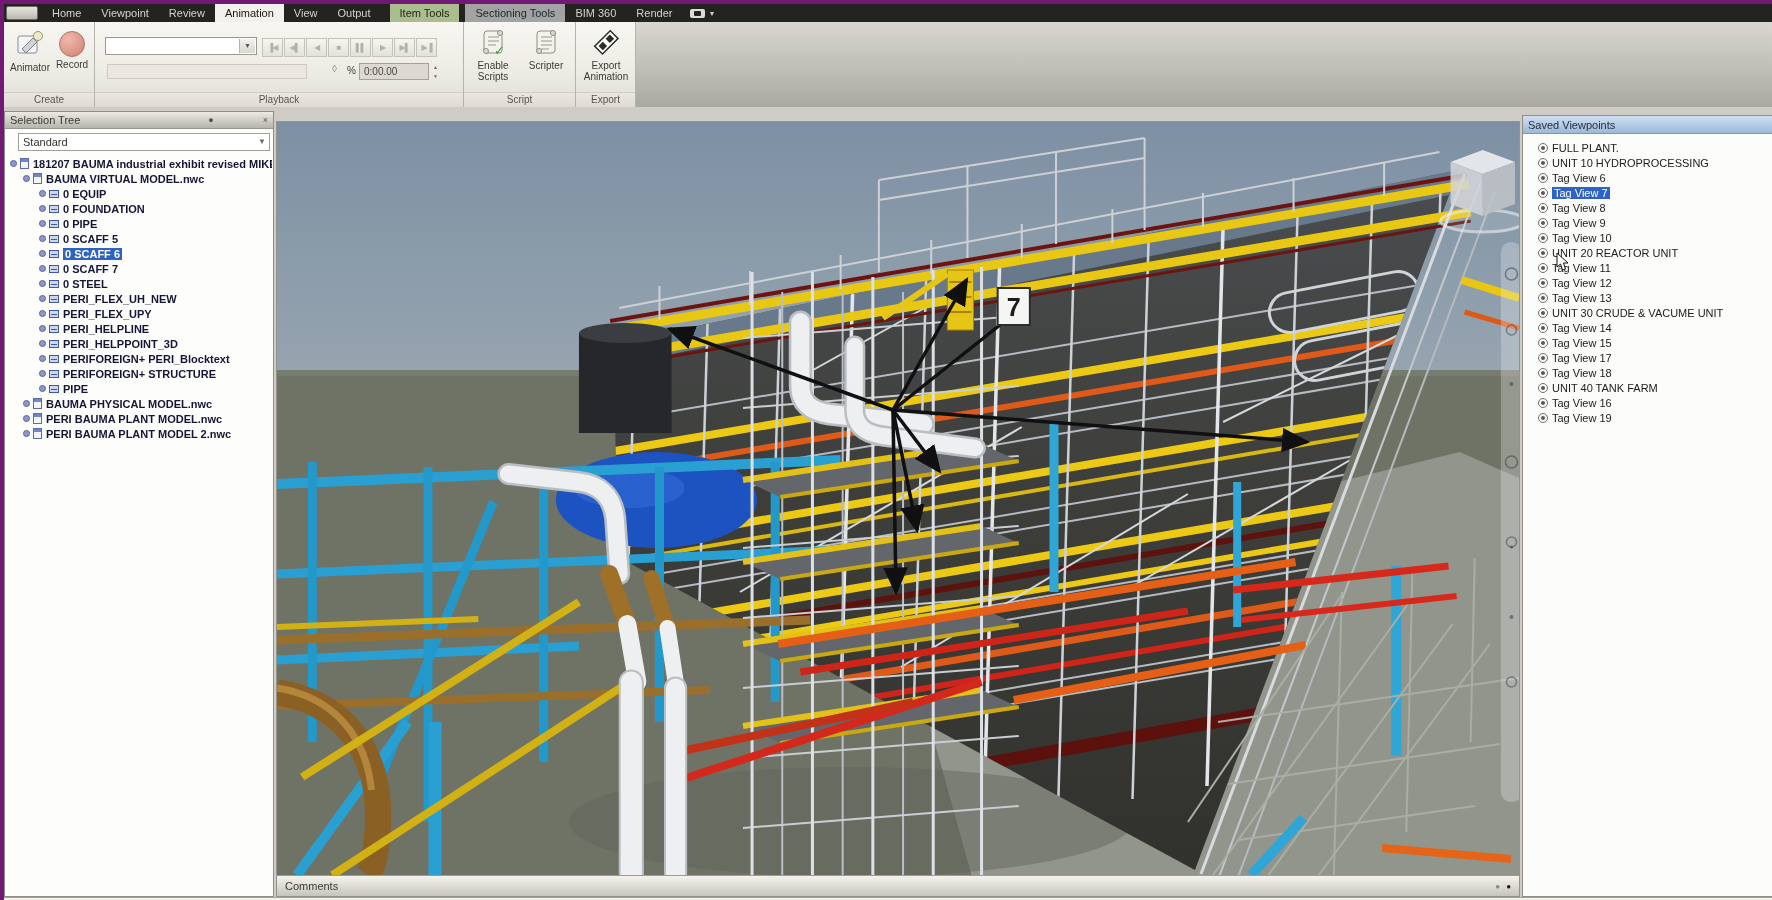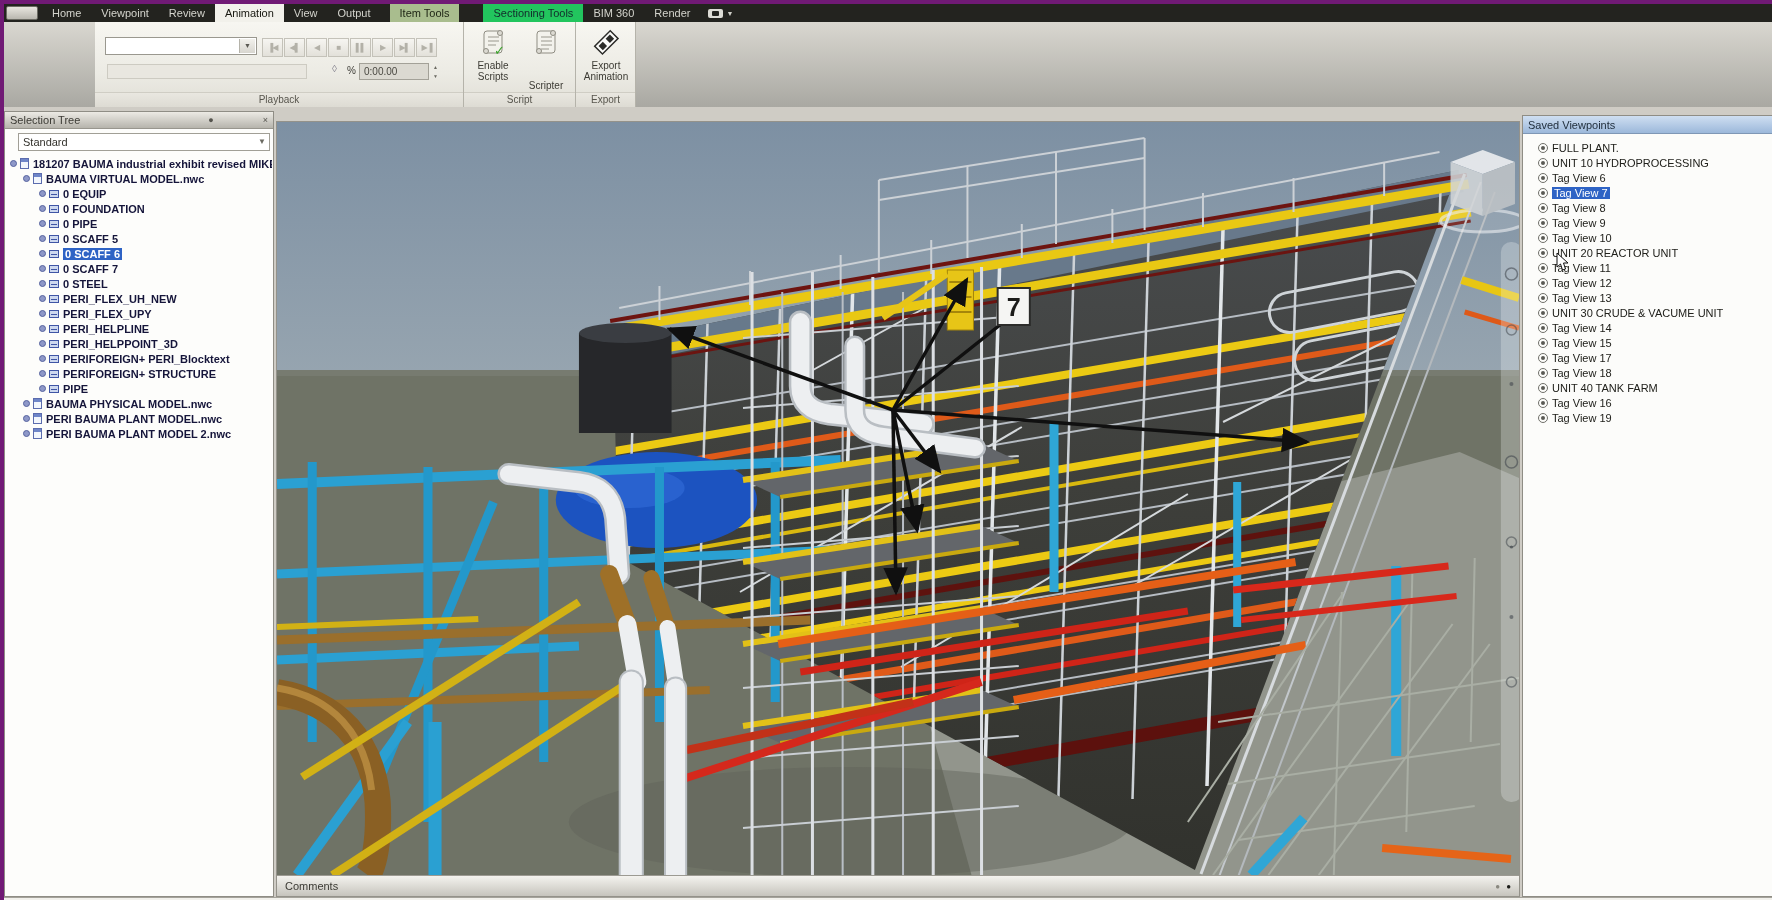--- a/index.html
+++ b/index.html
@@ -9,21 +9,21 @@
   .window{position:absolute;inset:0;border:4px solid #701a75;box-sizing:border-box;}
 
   
   .tabbar{position:absolute;left:0;top:0;width:1772px;height:18px;background:#23231f;
           display:flex;align-items:stretch;}
   .appbtn{width:30px;height:12px;margin:2px 4px 0 2px;background:linear-gradient(#e8e6df,#b9b7af);
           border:1px solid #6a6a62;border-radius:2px;}
   .tab{padding:0 10px;font-size:11px;line-height:18px;color:#d4d4cd;white-space:nowrap;cursor:default;}
   .tab.active{background:#f2f1eb;color:#16160f;}
   .tab.ctx1{background:#a9bd8e;color:#202716;margin-left:9px;}
-  .tab.ctx2{background:#22c55e;color:#132a2c;margin-left:24px;}
+  .tab.ctx2{background:#a3a3a3;color:#132a2c;margin-left:6px;}
   .camwrap{display:flex;align-items:center;margin-left:8px;}
   .camera-icon{width:15px;height:9px;background:#dddcd6;border-radius:2px;position:relative;display:inline-block;}
   .camera-icon::after{content:"";position:absolute;left:4px;top:2px;right:4px;bottom:2px;background:#23231f;border-radius:1px;}
   .camcaret{color:#cfcfc8;font-size:7px;margin-left:3px;}
 
   
   .ribbon{position:absolute;left:0;top:18px;width:1772px;height:85px;
           background:linear-gradient(#d9d7d0,#a9a8a2);}
   .rgroup{position:absolute;top:0;height:85px;background:linear-gradient(#f7f6f1 0%,#ecebe4 60%,#e0ded6 100%);
           border-right:1px solid #b5b3aa;box-sizing:border-box;}
@@ -128,20 +128,37 @@
     <div class="tab">BIM 360</div>
     <div class="tab">Render</div>
     <div class="camwrap">
       <span class="camera-icon"></span>
       <span class="camcaret">▼</span>
     </div>
   </div>
 
   <div class="ribbon">
 
+    <div class="rgroup grp-create">
+      <div class="bigbtn" style="left:4px;top:6px;width:44px;">
+        <span class="iconbox">
+          <svg width="30" height="30" viewBox="0 0 30 30">
+            <rect x="3" y="7" width="19" height="17" rx="2" fill="#f4f5f6" stroke="#8a8d91"></rect>
+            <path d="M7 20 L18 9 L22 13 L11 24 Z" fill="#cfd4d8" stroke="#7c7f83"></path>
+            <circle cx="23" cy="7" r="4.5" fill="#efe9cc" stroke="#9a9470"></circle>
+          </svg>
+        </span>
+        <span class="blabel">Animator</span>
+      </div>
+      <div class="bigbtn" style="left:48px;top:6px;width:40px;">
+        <span class="record-circle"></span>
+        <span class="blabel">Record</span>
+      </div>
+      <div class="glabel">Create</div>
+    </div>
 
     <div class="rgroup grp-playback">
       <div class="pb-combo">
         <span class="caret">▼</span>
       </div>
       <div class="pb-buttons">
         <div class="pbtn">▐◀</div>
         <div class="pbtn">◀▌</div>
         <div class="pbtn">◀</div>
         <div class="pbtn">■</div>
@@ -169,21 +186,21 @@
             <circle cx="21" cy="6" r="2.5" fill="#dcdad2" stroke="#8f8d83"></circle>
             <circle cx="7" cy="24" r="2.5" fill="#dcdad2" stroke="#8f8d83"></circle>
             <line x1="9" y1="10" x2="20" y2="10" stroke="#9a988e"></line>
             <line x1="9" y1="14" x2="20" y2="14" stroke="#9a988e"></line>
             <line x1="9" y1="18" x2="17" y2="18" stroke="#9a988e"></line>
             <text x="15" y="28" font-size="13" font-weight="bold" fill="#3aa32a" font-family="DejaVu Sans, sans-serif">✓</text>
           </svg>
         </span>
         <span class="blabel">Enable Scripts</span>
       </div>
-      <div class="bigbtn" style="left:58px;top:4px;width:48px;gap:20px;">
+      <div class="bigbtn" style="left:58px;top:4px;width:48px;">
         <span class="iconbox">
           <svg width="28" height="30" viewBox="0 0 28 30">
             <rect x="5" y="4" width="18" height="22" rx="3" fill="#f3f2ec" stroke="#8f8d83"></rect>
             <circle cx="21" cy="6" r="2.5" fill="#dcdad2" stroke="#8f8d83"></circle>
             <circle cx="7" cy="24" r="2.5" fill="#dcdad2" stroke="#8f8d83"></circle>
             <line x1="9" y1="10" x2="20" y2="10" stroke="#9a988e"></line>
             <line x1="9" y1="14" x2="20" y2="14" stroke="#9a988e"></line>
             <line x1="9" y1="18" x2="20" y2="18" stroke="#9a988e"></line>
             <line x1="9" y1="22" x2="17" y2="22" stroke="#9a988e"></line>
           </svg>

